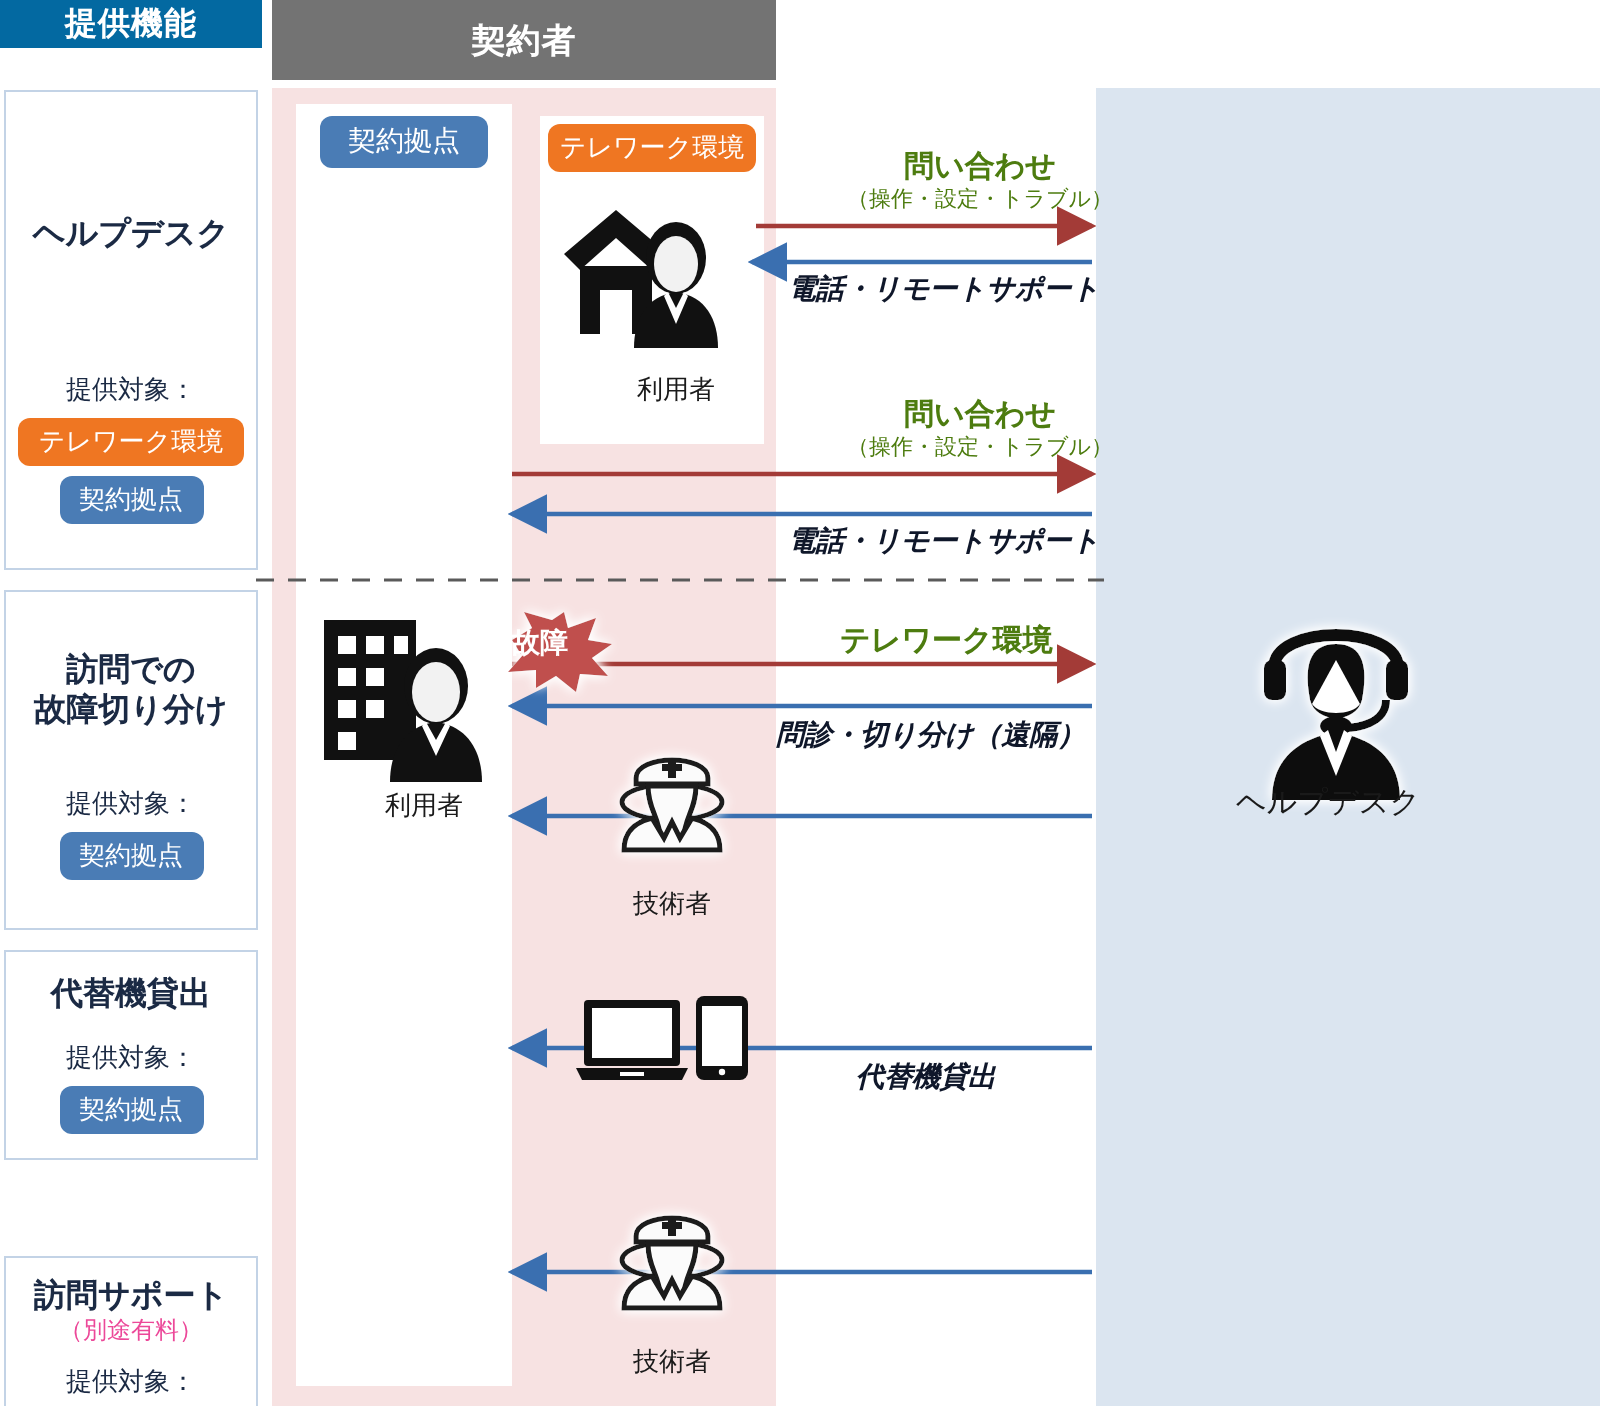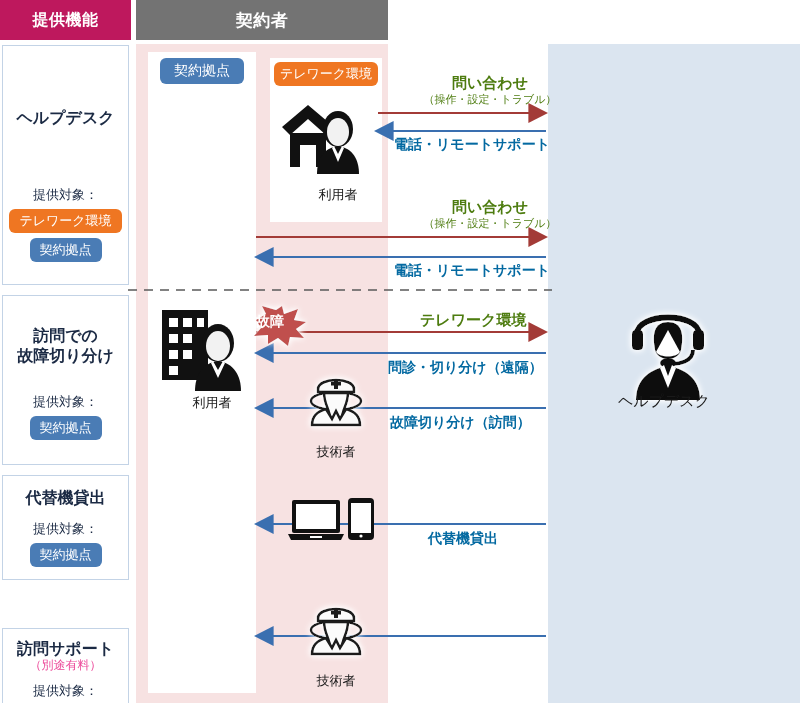--- a/index.html
+++ b/index.html
@@ -3,21 +3,21 @@
 <meta charset="utf-8">
 <style>
   html,body{margin:0;padding:0;background:#ffffff;}
   body{width:800px;height:703px;position:relative;
        font-family:"Liberation Sans","DejaVu Sans",sans-serif;}
   .root{position:absolute;left:0;top:0;width:800px;height:703px;overflow:hidden;}
 
   
   .col-head{position:absolute;display:flex;align-items:center;justify-content:center;
             color:#ffffff;font-weight:bold;letter-spacing:.5px;}
-  #hdr-func{left:0;top:0;width:131px;height:40px;background:#be185d;font-size:16px;}
+  #hdr-func{left:0;top:0;width:131px;height:24px;background:#0369a1;font-size:16px;}
   #hdr-contract{left:136px;top:0;width:252px;height:40px;background:#737373;font-size:17px;}
   #hdr-ntt{left:548px;top:0;width:252px;height:40px;background:#4f81bd;font-size:17px;}
 
   
   #band-contract{position:absolute;left:136px;top:44px;width:252px;height:659px;background:#f7e2e2;}
   #band-ntt{position:absolute;left:548px;top:44px;width:252px;height:659px;background:#dbe5f0;}
 
   
   .feat{position:absolute;left:2px;width:127px;background:#ffffff;border:1px solid #c3d3e6;
         box-sizing:border-box;display:flex;flex-direction:column;align-items:center;}
@@ -41,21 +41,21 @@
   #box-telework{left:270px;top:58px;width:112px;height:164px;}
 
   .tag{position:absolute;border-radius:6px;color:#ffffff;font-size:14px;font-weight:normal;
        display:flex;align-items:center;justify-content:center;white-space:nowrap;}
   #tag-kyoten{left:160px;top:58px;width:84px;height:26px;background:#4a7cb5;}
   #tag-telework{left:274px;top:62px;width:104px;height:24px;background:#ef7622;font-size:13px;}
 
   
   .arr-label{position:absolute;white-space:nowrap;font-weight:bold;}
   .arr-label.red{color:#4d7c0f;}
-  .arr-label.blue{color:#0369a1;}
+  .arr-label.blue{color:#0f172a;font-style:italic;}
   .arr-sub{font-weight:normal;font-size:11px;display:block;text-align:center;margin-top:-1px;}
 
   
   .icon-cap{position:absolute;font-size:13px;color:#1a1a1a;text-align:center;white-space:nowrap;}
 
   svg.layer{position:absolute;left:0;top:0;width:800px;height:703px;pointer-events:none;}
 </style>
 </head>
 <body>
 
@@ -242,18 +242,17 @@
     <span>問い合わせ</span>
     <span class="arr-sub">（操作・設定・トラブル）</span>
   </div>
 
   <div class="arr-label blue" style="left:394px;top:262px;font-size:14px;">電話・リモートサポート</div>
 
   <div class="arr-label red" style="left:420px;top:311px;font-size:15px;">テレワーク環境</div>
 
   <div class="arr-label blue" style="left:388px;top:359px;font-size:14px;">問診・切り分け（遠隔）</div>
 
-  <div class="arr-label blue" style="left:390px;top:414px;font-size:14px;">故障切り分け（訪問）</div>
 
   <div class="arr-label blue" style="left:428px;top:530px;font-size:14px;">代替機貸出</div>
 
 
 </div>
 
 </body></html>

